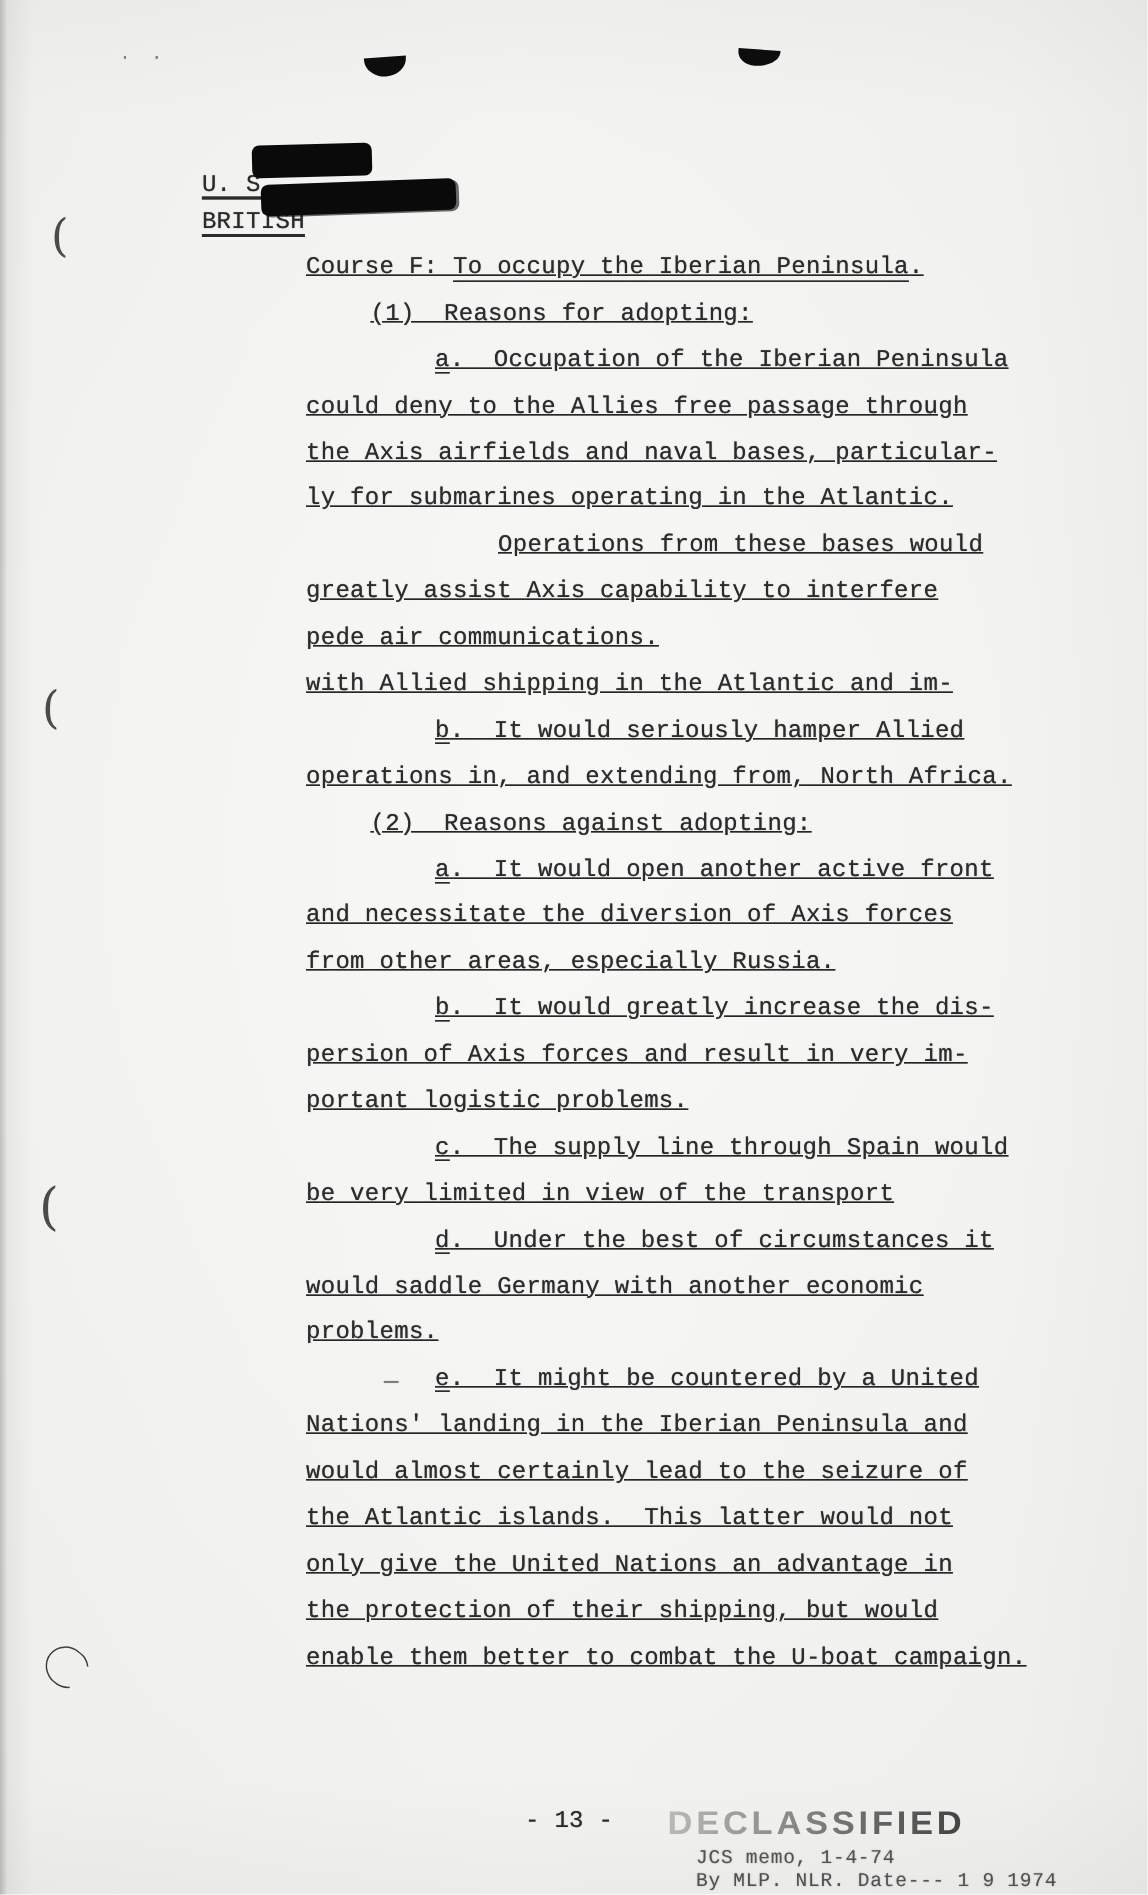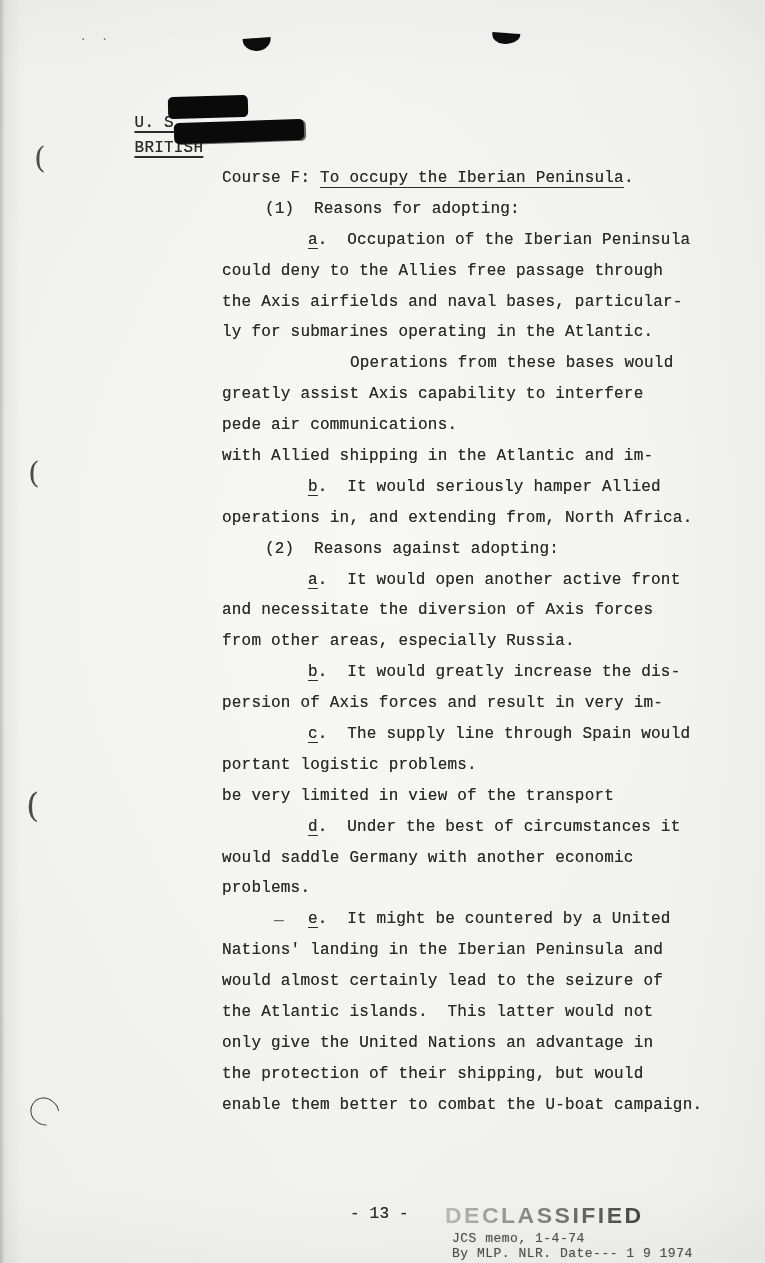--- a/index.html
+++ b/index.html
@@ -61,21 +61,21 @@
     position: absolute; left: 30px; top: 1098px;
     width: 27px; height: 25px;
     border: 1.7px solid #2c2c2c;
     border-radius: 50% 46% 50% 50%;
     border-right-color: transparent;
     transform: rotate(40deg);
     opacity: .9;
   }
 
   
-  .text-block { position: absolute; left: 222px; top: 163px; width: 500px; }
+  .text-block { position: absolute; left: 204px; top: 163px; width: 500px; text-decoration: underline; }
   .line { position: relative; height: 30.9px; line-height: 30.9px; }
   .ind-0 { padding-left: 0; }
   .ind-1 { padding-left: 43px; }
   .ind-2 { padding-left: 86px; }
   .ind-3 { padding-left: 128px; }
   .u-letter { text-decoration: underline; text-underline-offset: 3.5px; }
   .heading-underline { text-decoration: underline; text-underline-offset: 4.5px; }
   .faint-dash { position: absolute; left: 52px; top: 2px; color: rgba(110,110,110,0.5); }
 
   
@@ -85,20 +85,21 @@
     font-family: "Liberation Sans", sans-serif;
     font-size: 23px; font-weight: bold; letter-spacing: 2.5px;
     background: linear-gradient(90deg, rgba(85,85,85,0.35), rgba(55,55,55,0.55) 40%, rgba(35,35,35,0.85));
     -webkit-background-clip: text; background-clip: text; color: transparent;
     transform: scaleY(0.95);
   }
   .stamp-sub {
     position: absolute; font-size: 13px; letter-spacing: 0.5px;
     color: rgba(60,60,60,0.82); text-shadow: 0 0 1px rgba(80,80,80,0.5);
     white-space: pre;
+    margin-left: 12px;
   }
   .stamp-sub-1 { left: 452px; top: 1231px; }
   .stamp-sub-2 { left: 452px; top: 1246px; }
 
   
   .margin-annotation {
     position: absolute; left: 702px; top: 1120px;
     width: 100px; height: 40px;
     transform: rotate(90deg); transform-origin: 50px 50px;
     font-family: "DejaVu Serif", serif; font-style: italic;
@@ -142,22 +143,22 @@
       <div class="line ind-0 typed"><span>pede air communications.</span></div>
       <div class="line ind-0 typed"><span>with Allied shipping in the Atlantic and im-</span></div>
       <div class="line ind-2 typed"><span class="u-letter">b</span><span>.  It would seriously hamper Allied</span></div>
       <div class="line ind-0 typed"><span>operations in, and extending from, North Africa.</span></div>
       <div class="line ind-1 typed"><span>(2)  Reasons against adopting:</span></div>
       <div class="line ind-2 typed"><span class="u-letter">a</span><span>.  It would open another active front</span></div>
       <div class="line ind-0 typed"><span>and necessitate the diversion of Axis forces</span></div>
       <div class="line ind-0 typed"><span>from other areas, especially Russia.</span></div>
       <div class="line ind-2 typed"><span class="u-letter">b</span><span>.  It would greatly increase the dis-</span></div>
       <div class="line ind-0 typed"><span>persion of Axis forces and result in very im-</span></div>
+      <div class="line ind-0 typed"><span>portant logistic problems.</span></div>
       <div class="line ind-2 typed"><span class="u-letter">c</span><span>.  The supply line through Spain would</span></div>
-      <div class="line ind-0 typed"><span>portant logistic problems.</span></div>
       <div class="line ind-0 typed"><span>be very limited in view of the transport</span></div>
       <div class="line ind-2 typed"><span class="u-letter">d</span><span>.  Under the best of circumstances it</span></div>
       <div class="line ind-0 typed"><span>would saddle Germany with another economic</span></div>
       <div class="line ind-0 typed"><span>problems.</span></div>
       <div class="line ind-2 typed"><span class="faint-dash">—</span><span class="u-letter">e</span><span>.  It might be countered by a United</span></div>
       <div class="line ind-0 typed"><span>Nations' landing in the Iberian Peninsula and</span></div>
       <div class="line ind-0 typed"><span>would almost certainly lead to the seizure of</span></div>
       <div class="line ind-0 typed"><span>the Atlantic islands.  This latter would not</span></div>
       <div class="line ind-0 typed"><span>only give the United Nations an advantage in</span></div>
       <div class="line ind-0 typed"><span>the protection of their shipping, but would</span></div>

